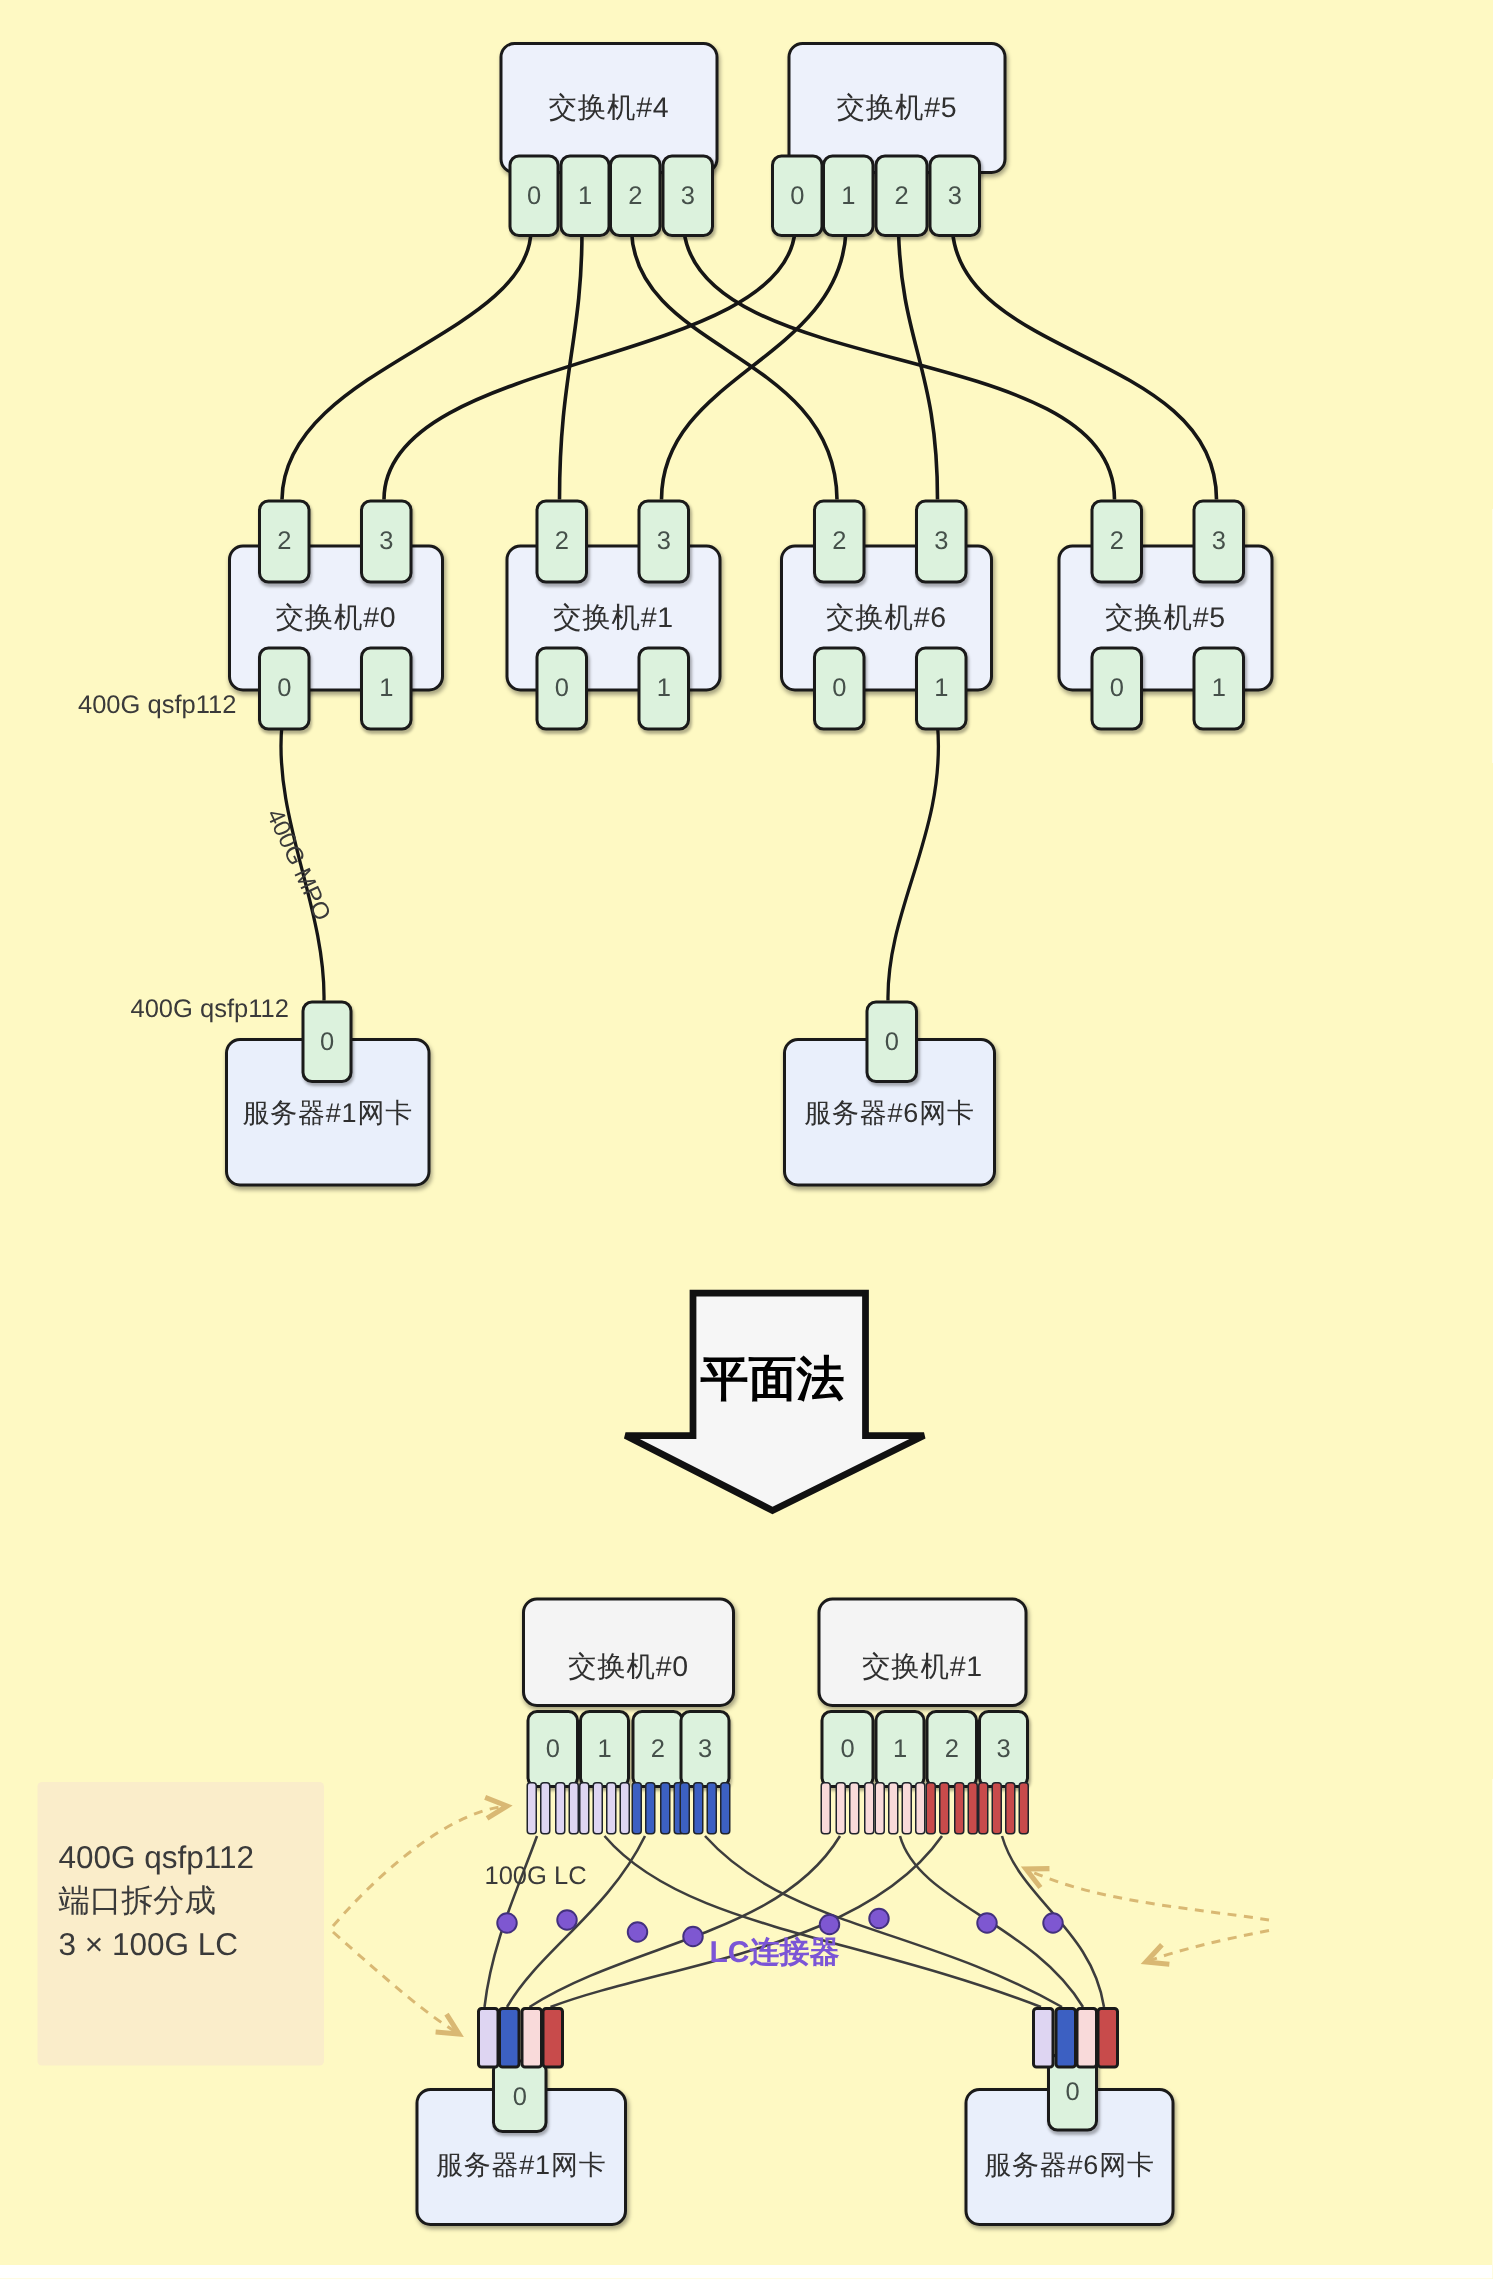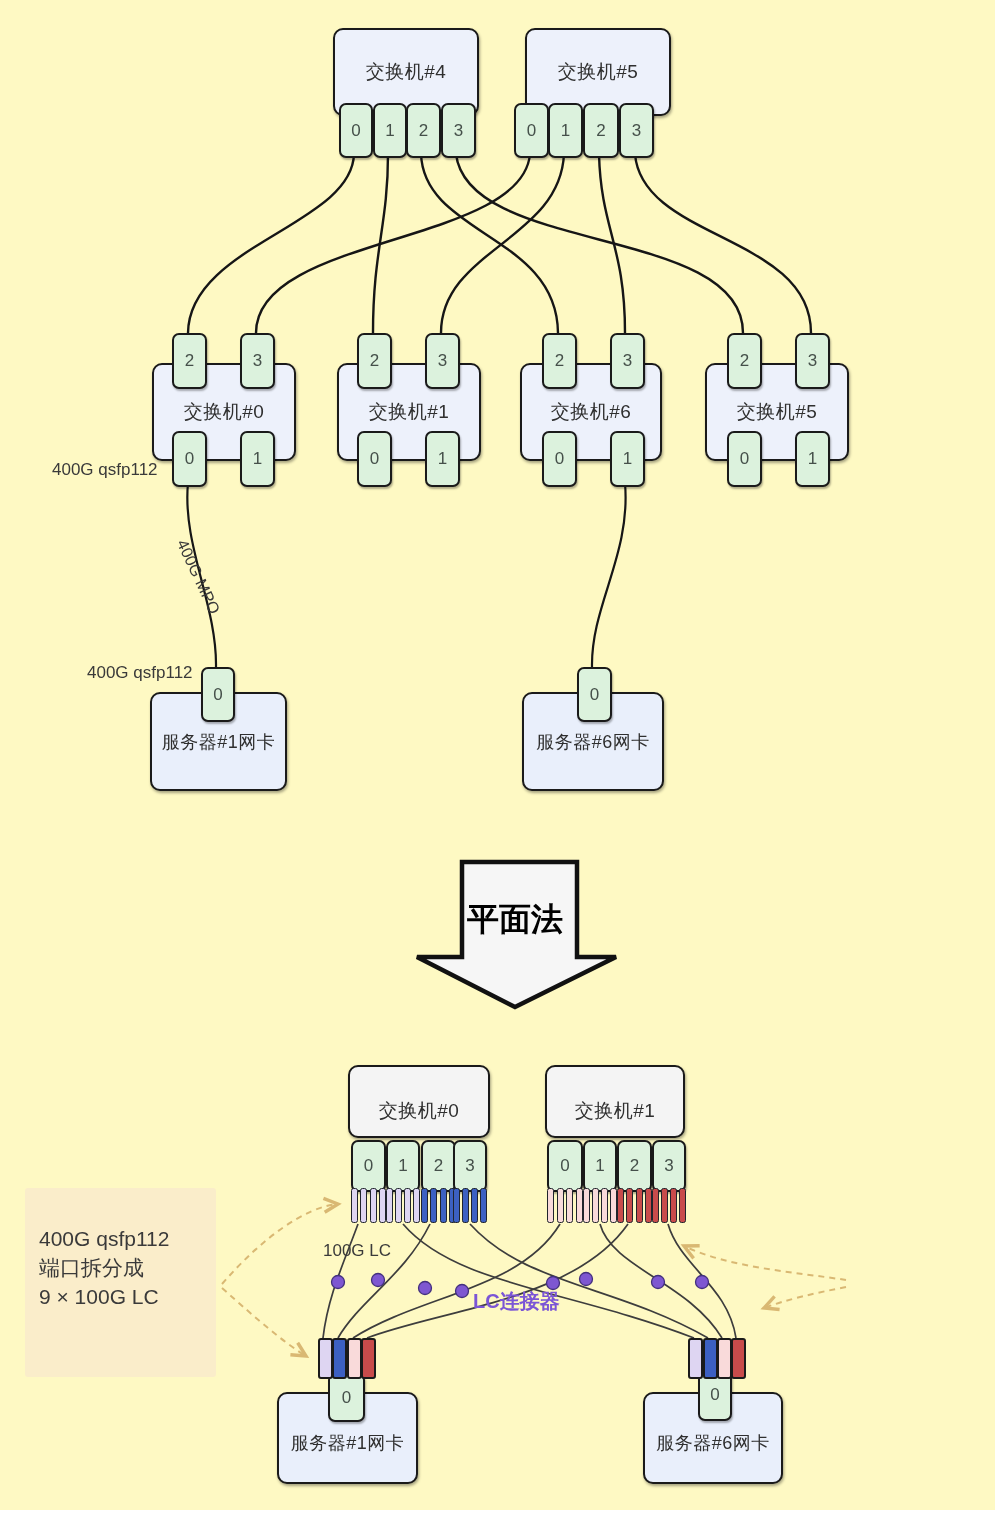--- a/index.html
+++ b/index.html
@@ -219,21 +219,21 @@
     <span class="strip redC"></span>
       <span class="strip redC"></span>
       <span class="strip redC"></span>
       <span class="strip redC"></span>
   </div>
 
   <div class="note" style="left:25px;top:1188px;width:191px;height:189px;padding:36px 0 0 14px;box-sizing:border-box;
        font-size:21px;line-height:29px;">
     <div>400G qsfp112</div>
     <div>端口拆分成</div>
-    <div>9 × 100G LC</div>
+    <div>3 × 100G LC</div>
   </div>
 
   <div class="lbl" style="left:323px;top:1241px;font-size:17px;">100G LC</div>
   <div class="lbl purple-lbl" style="left:473px;top:1288px;font-size:20px;">LC连接器</div>
 
   <div class="box server-fill" style="left:277px;top:1392px;width:141px;height:92px;padding-top:10px;box-sizing:border-box;">
     <span class="title" style="font-size:18px;">服务器#1网卡</span>
   </div>
   <div class="port" style="left:328px;top:1373px;width:33px;height:45px;">0</div>
   <span class="srv-strip lavender" style="left:318px;top:1338px;"></span>

